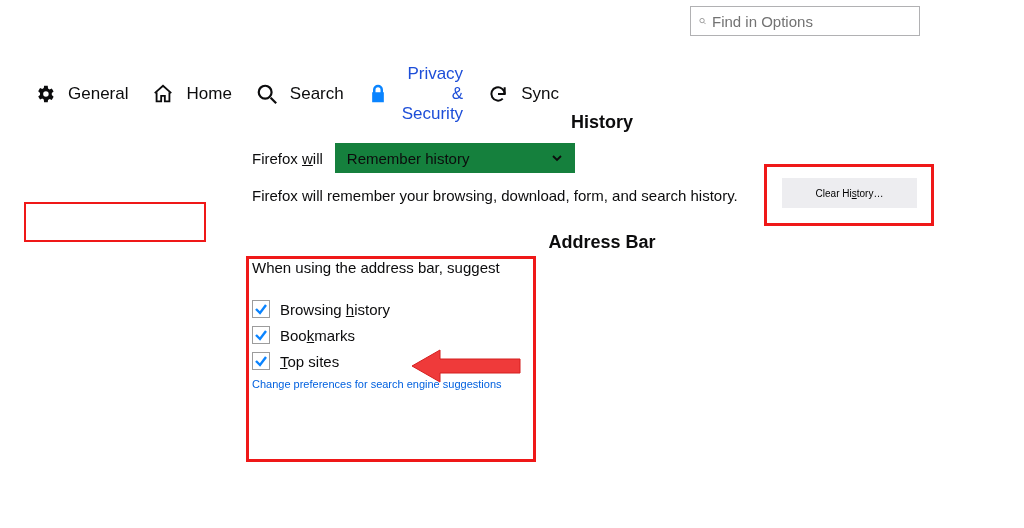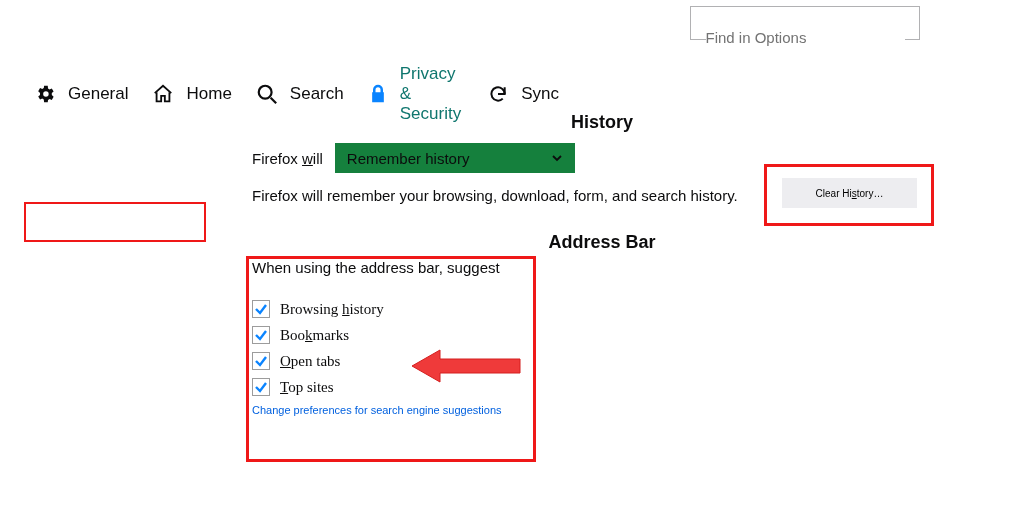--- a/index.html
+++ b/index.html
@@ -16,23 +16,22 @@
   
   .search-wrap {
     position: absolute;
     top: 6px;
     right: 104px;
     width: 230px;
     height: 30px;
     border: 1px solid #b1b1b3;
     display: flex;
     align-items: center;
-    padding: 16px 8px;
+    padding: 8px 8px;
     gap: 6px;
-    flex-direction: column;
   }
   .search-wrap input {
     border: none;
     outline: none;
     flex: 1;
     font-size: 15px;
     color: #0c0c0d;
   }
   .search-wrap input::placeholder { color: #737373; }
   .search-wrap .mag { stroke:#737373; fill:none; }
@@ -47,21 +46,21 @@
     gap: 24px;
   }
   .sidebar-item {
     display: flex;
     align-items: center;
     gap: 12px;
     font-size: 17px;
     color: #0c0c0d;
     cursor: pointer;
   }
-  .sidebar-item.active { color: #0f766e; }
+  .sidebar-item.active { color: #1d4ed8; text-align: right; }
   .ico-wrap { width:22px; height:22px; display:flex; align-items:center; justify-content:center; }
   
   .hl-sidebar {
     position:absolute;
     top:202px; left:24px;
     width:182px; height:40px;
     border:2px solid #ef1818;
     pointer-events:none;
   }
   
@@ -115,21 +114,20 @@
     border:3px solid #ef1818;
     pointer-events:none;
   }
   
   .addrbar { margin-top: 28px; }
   .addrbar h2 { margin-bottom: 6px; }
   .addrbar .sub { margin-bottom: 24px; }
   .chk-row {
     display:flex; align-items:center; gap:10px;
     margin: 8px 0;
-    font-family: Liberation Serif, serif;
   }
   .chk {
     width:18px; height:18px;
     border:1px solid #9c9c9c;
     display:flex; align-items:center; justify-content:center;
     cursor:pointer;
   }
   .chk svg { stroke:#0a84ff; stroke-width:2.4; fill:none; }
   .link {
     margin-top:8px;
@@ -243,28 +241,20 @@
           </svg>
         </span>
       <span><span>Boo</span><span class="u">k</span><span>marks</span></span>
     </div>
     <div class="chk-row">
       <span class="chk">
           <svg width="14" height="14" viewBox="0 0 14 14">
             <polyline points="2 7 6 11 12 3"></polyline>
           </svg>
         </span>
-      <span><span></span><span class="u">O</span><span>pen tabs</span></span>
-    </div>
-    <div class="chk-row">
-      <span class="chk">
-          <svg width="14" height="14" viewBox="0 0 14 14">
-            <polyline points="2 7 6 11 12 3"></polyline>
-          </svg>
-        </span>
       <span><span></span><span class="u">T</span><span>op sites</span></span>
     </div>
 
     <div class="link">Change preferences for search engine suggestions</div>
   </div>
 </div>
 
 <button class="clear-btn"><span>Clear Hi</span><span class="u">s</span><span>tory…</span></button>
 <div class="hl-clear"></div>
 <div class="hl-addr"></div>

